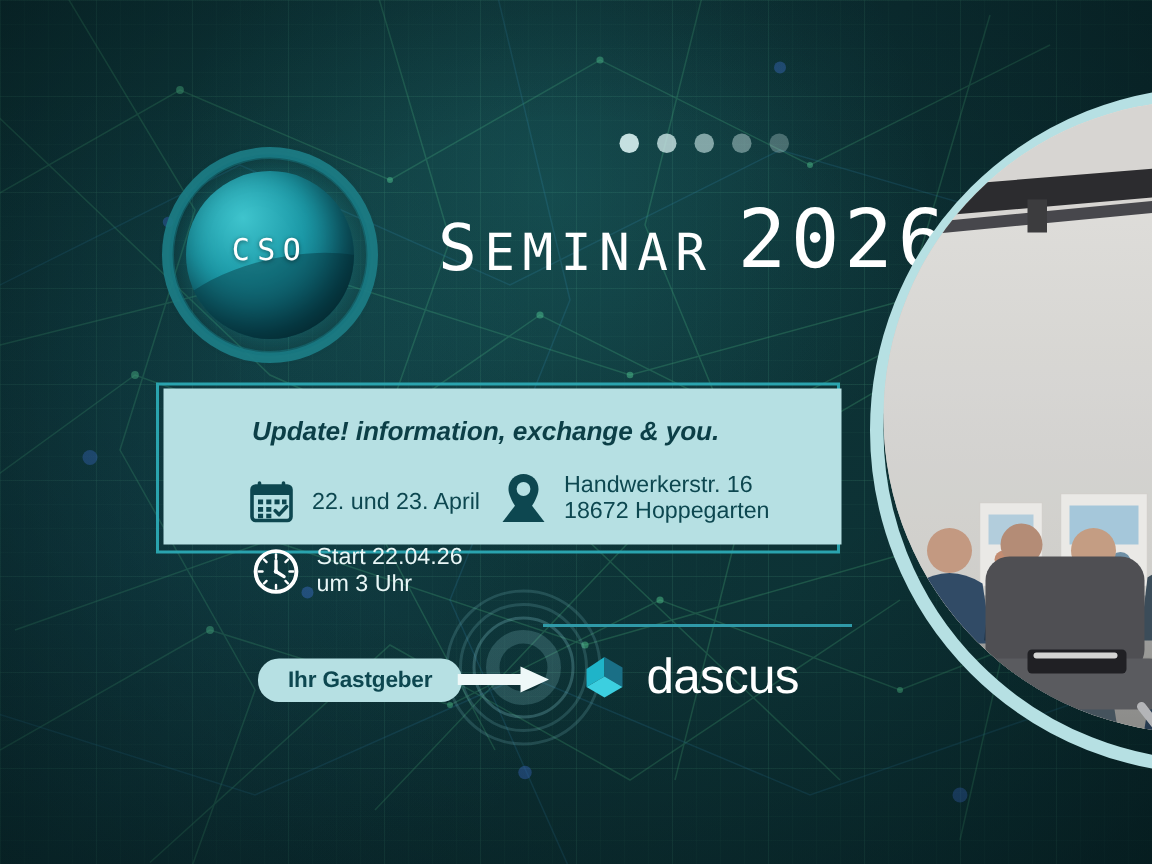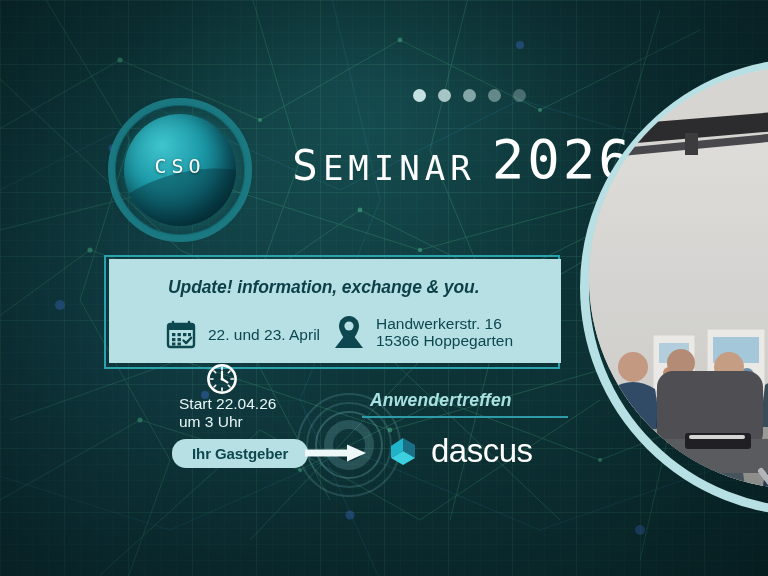--- a/index.html
+++ b/index.html
@@ -72,21 +72,21 @@
     background:#b6e0e3;}
   .card-head{position:absolute;left:168px;top:277px;
     font-size:17.5px;font-style:italic;font-weight:700;color:#0c3f47;
     letter-spacing:-.1px;white-space:nowrap;text-align:right;}
   .row{position:absolute;display:flex;align-items:center;}
   .row.date{left:165px;top:318px;}
   .row.addr{left:333px;top:314px;}
   .row .lbl{color:#0d4750;font-size:15.5px;line-height:17px;margin-left:11px;white-space:nowrap;}
 
   
-  .row.time{left:168px;top:363px;flex-direction:column;}
+  .row.time{left:168px;top:363px;}
   .row.time .lbl{color:#e8f6f6;font-size:15.5px;line-height:17.5px;margin-left:11px;}
   .meeting{position:absolute;left:370px;top:390px;color:#a8e2e2;
     font-size:17.5px;font-style:italic;font-weight:700;letter-spacing:.2px;white-space:nowrap;}
   .meeting-ul{position:absolute;left:362px;top:416px;width:206px;height:2px;background:#2f9aa8;}
 
   
   .rings{position:absolute;left:297px;top:393px;width:104px;height:104px;}
   .rings span{position:absolute;border-radius:50%;border:2px solid rgba(140,210,215,.18);}
   .rings .r1{inset:0;}
   .rings .r2{inset:9px;}
@@ -218,21 +218,21 @@
     </svg>
     <span class="lbl">22. und 23. April</span>
   </div>
 
   <div class="row addr">
     <svg width="32" height="36" viewBox="0 0 32 36">
       <path d="M16 2 C10.4 2 6 6.4 6 12 c0 7.4 10 19 10 19 s10-11.6 10-19 c0-5.6-4.4-10-10-10 z" fill="#0d4750"></path>
       <circle cx="16" cy="12" r="4.6" fill="#b6e0e3"></circle>
       <path d="M11.2 22 L2 34 h28 l-9.2-12 z" fill="#0d4750"></path>
     </svg>
-    <span class="lbl"><span>Handwerkerstr. 16</span><br><span>15366 Hoppegarten</span></span>
+    <span class="lbl"><span>Handwerkerstr. 16</span><br><span>18672 Hoppegarten</span></span>
   </div>
 
   <div class="rings">
     <span class="r1"></span>
       <span class="r2"></span>
       <span class="r3"></span>
       <span class="r4"></span>
   </div>
 
   <div class="row time">
@@ -248,21 +248,20 @@
         <path d="M24 8 l-1.7 1.7"></path>
           <path d="M9.7 22.3 L8 24"></path>
       </g>
       <path d="M16 16 V8.8" stroke="#ffffff" stroke-width="2.2" stroke-linecap="round"></path>
       <path d="M16 16 l5.4 3.4" stroke="#ffffff" stroke-width="2.2" stroke-linecap="round"></path>
       <circle cx="16" cy="16" r="1.5" fill="#ffffff"></circle>
     </svg>
     <span class="lbl"><span>Start 22.04.26</span><br><span>um 3 Uhr</span></span>
   </div>
 
-  <div class="meeting">Anwendertreffen</div>
   <div class="meeting-ul"></div>
 
   <div class="pill">Ihr Gastgeber</div>
   <svg class="arrow" viewBox="0 0 62 18">
     <path d="M0 5.4 h42 V0.4 L61 9 L42 17.6 V12.6 H0 z" fill="#eef8f8"></path>
   </svg>
 
   <div class="dascus">
     <svg class="wm" viewBox="0 0 34 34">
       <path d="M3 12 L15 4 L15 17 L3 24 z" fill="#1fb4c9"></path>

